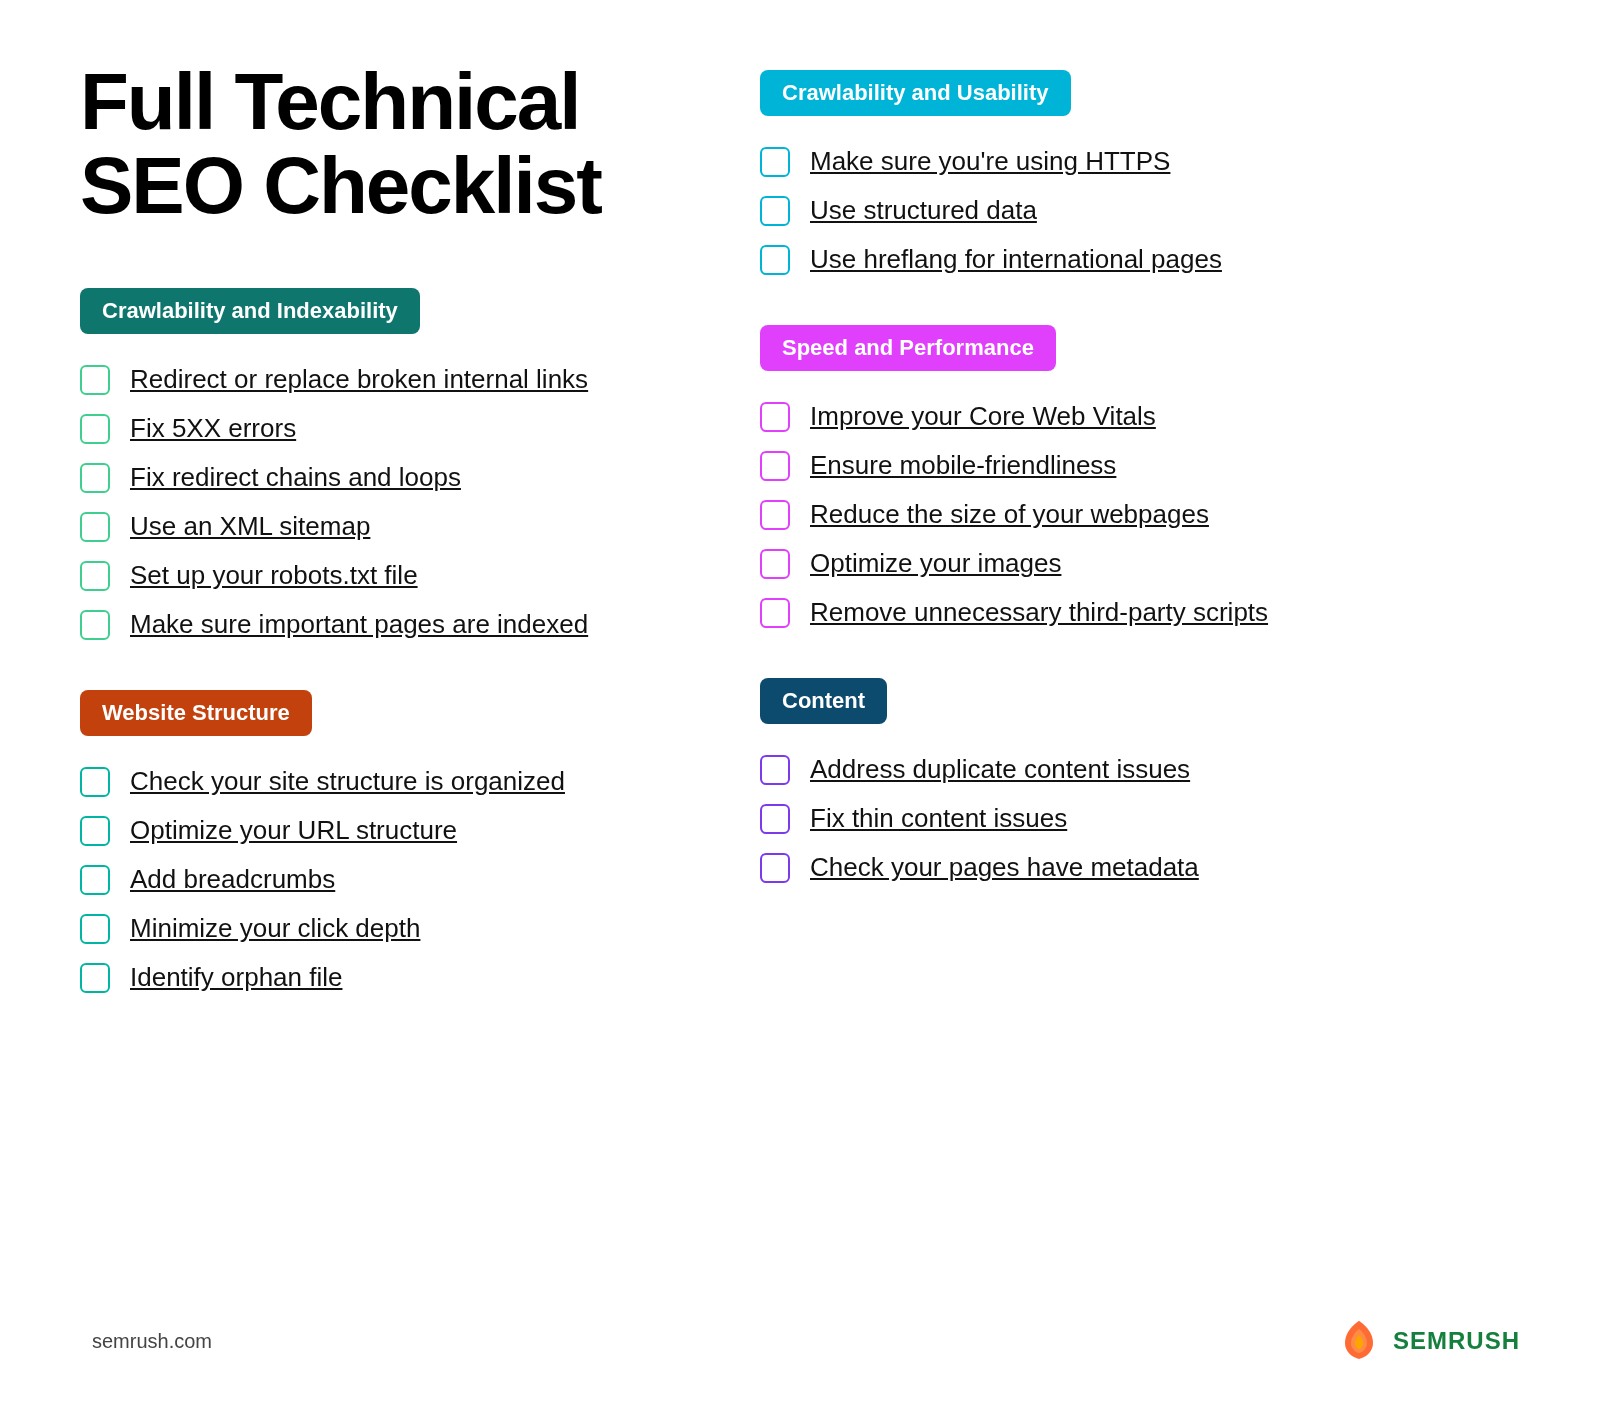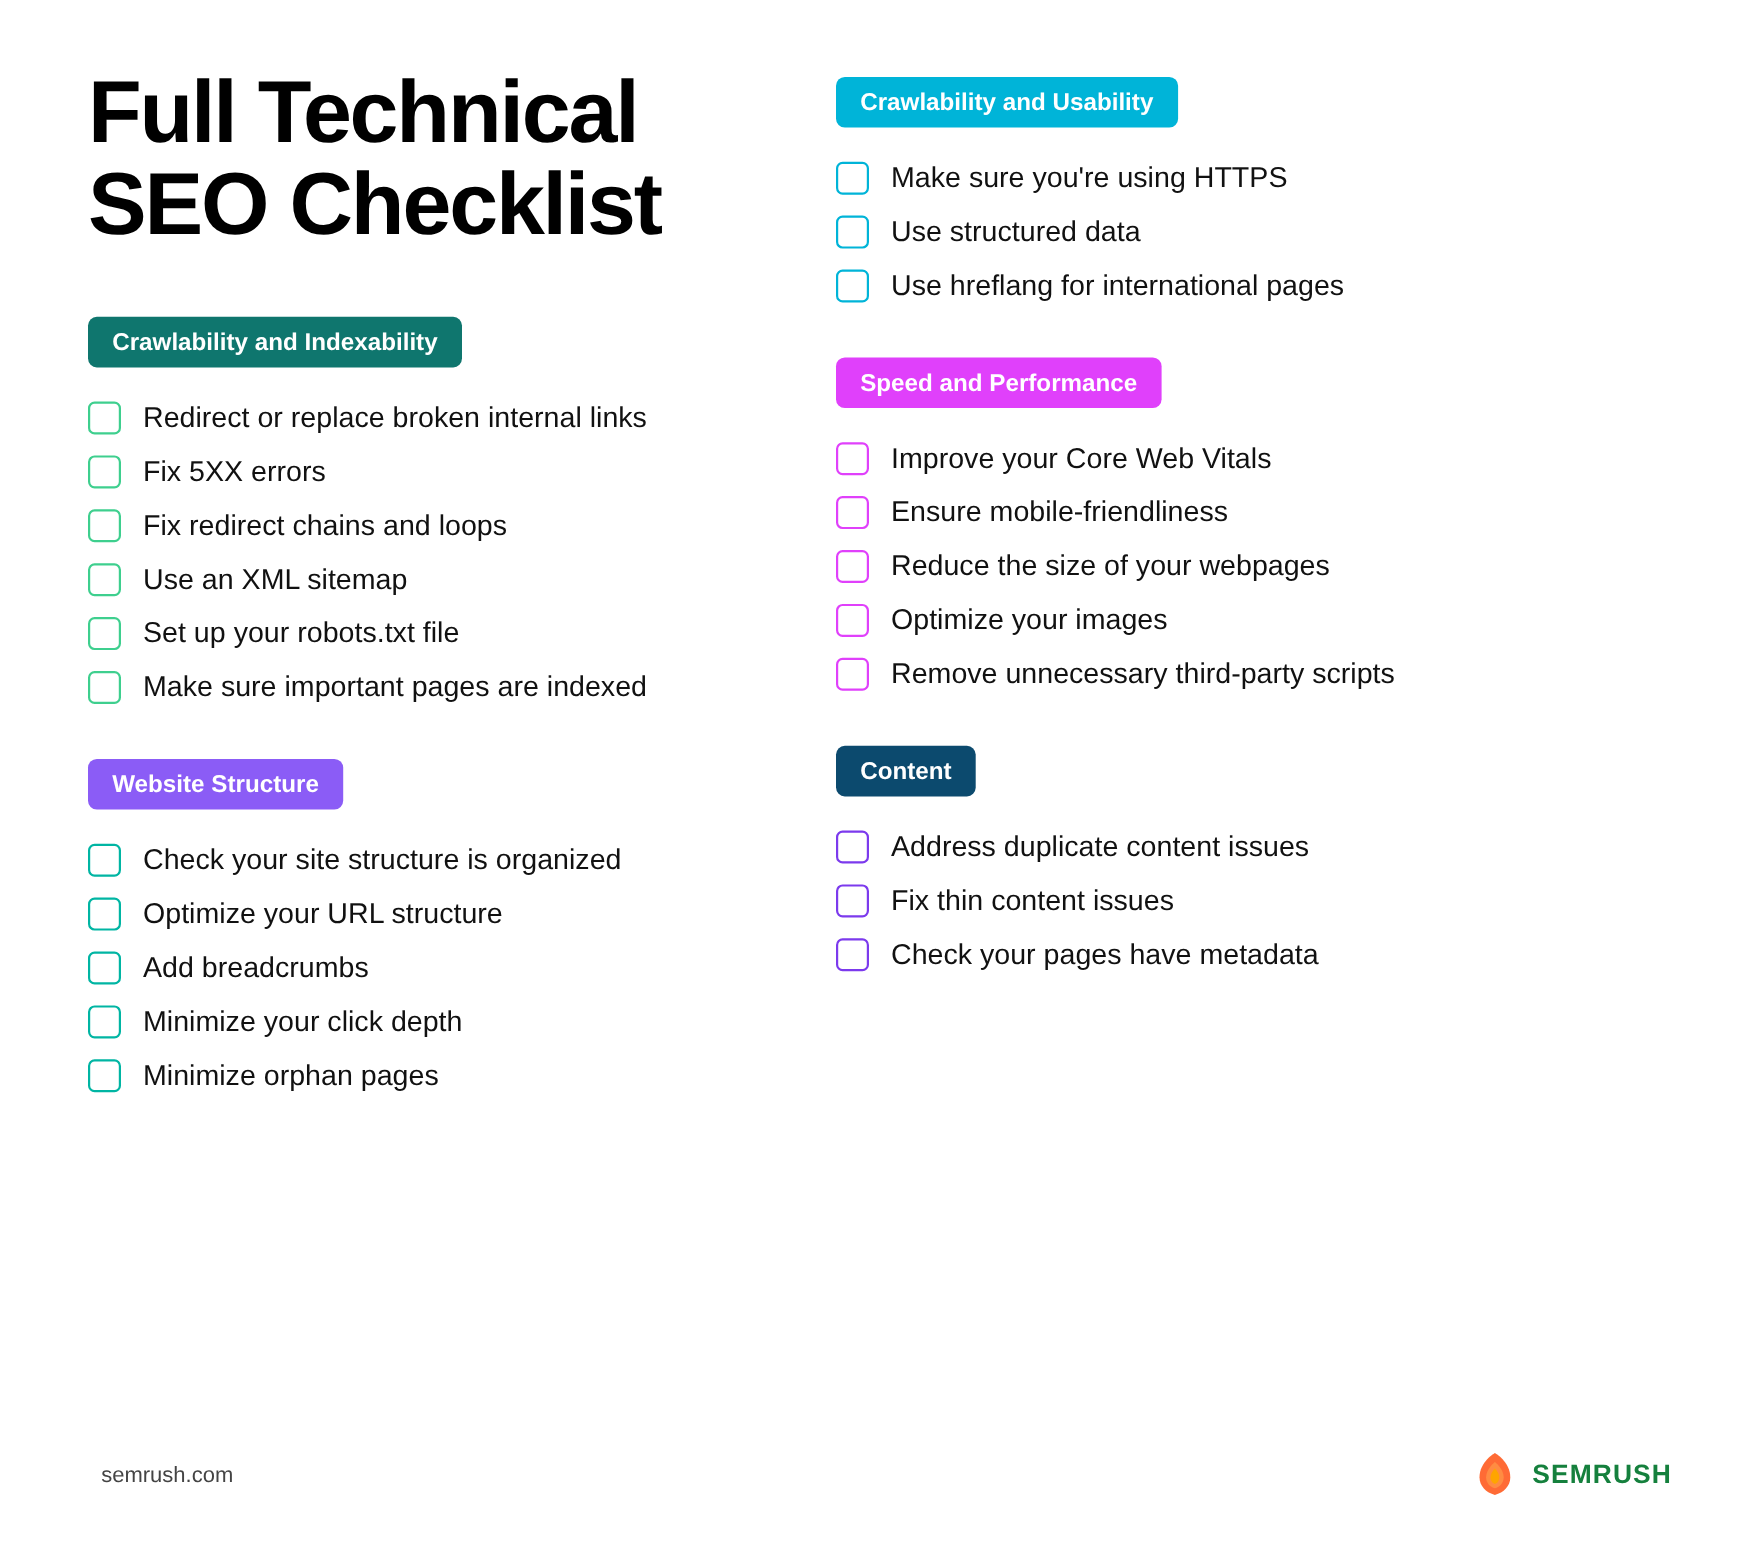--- a/index.html
+++ b/index.html
@@ -45,39 +45,40 @@
       display: inline-block;
       padding: 10px 22px;
       border-radius: 8px;
       color: #ffffff;
       font-weight: 700;
       font-size: 22px;
       margin-bottom: 30px;
     }
 
     .badge-green { background-color: #0f766e; }
-    .badge-teal { background-color: #8b5cf6; }
+    .badge-teal { background-color: #c2410c; }
     .badge-cyan { background-color: #00b4d8; }
     .badge-magenta { background-color: #e040fb; }
     .badge-purple { background-color: #0c4a6e; }
 
     .checklist {
       list-style: none;
       display: flex;
       flex-direction: column;
       gap: 18px;
     }
 
     .checklist-item {
       display: flex;
       align-items: center;
       gap: 20px;
       font-size: 26px;
       color: #111111;
       font-weight: 400;
+      text-decoration: underline;
     }
 
     .checkbox {
       width: 30px;
       height: 30px;
       border: 2.5px solid currentColor;
       border-radius: 6px;
       flex-shrink: 0;
       display: inline-block;
     }
@@ -183,21 +184,21 @@
         <li class="checklist-item">
           <span class="checkbox checkbox-teal"></span>
           <span>Add breadcrumbs</span>
         </li>
         <li class="checklist-item">
           <span class="checkbox checkbox-teal"></span>
           <span>Minimize your click depth</span>
         </li>
         <li class="checklist-item">
           <span class="checkbox checkbox-teal"></span>
-          <span>Minimize orphan pages</span>
+          <span>Identify orphan file</span>
         </li>
       </ul>
     </div>
   </div>
 
   <div class="right-column">
 
     <div class="section">
       <span class="section-badge badge-cyan">Crawlability and Usability</span>
       <ul class="checklist">

